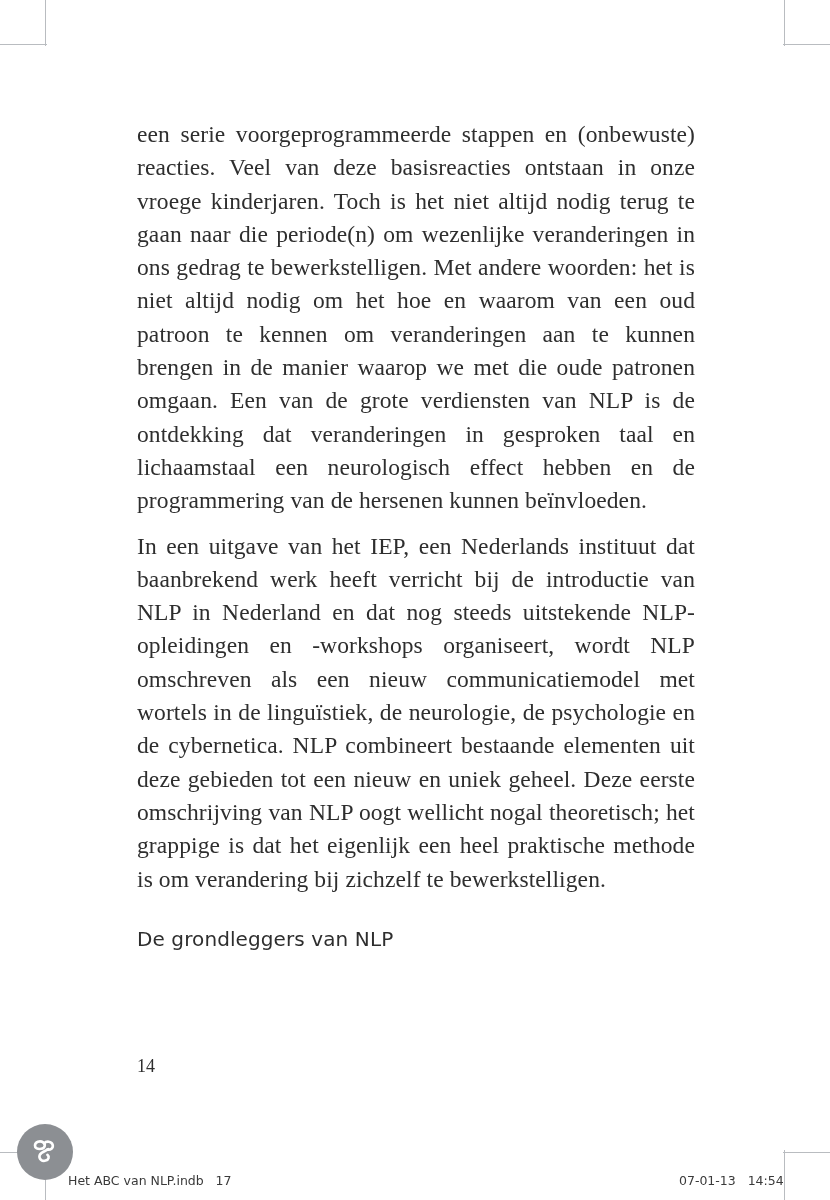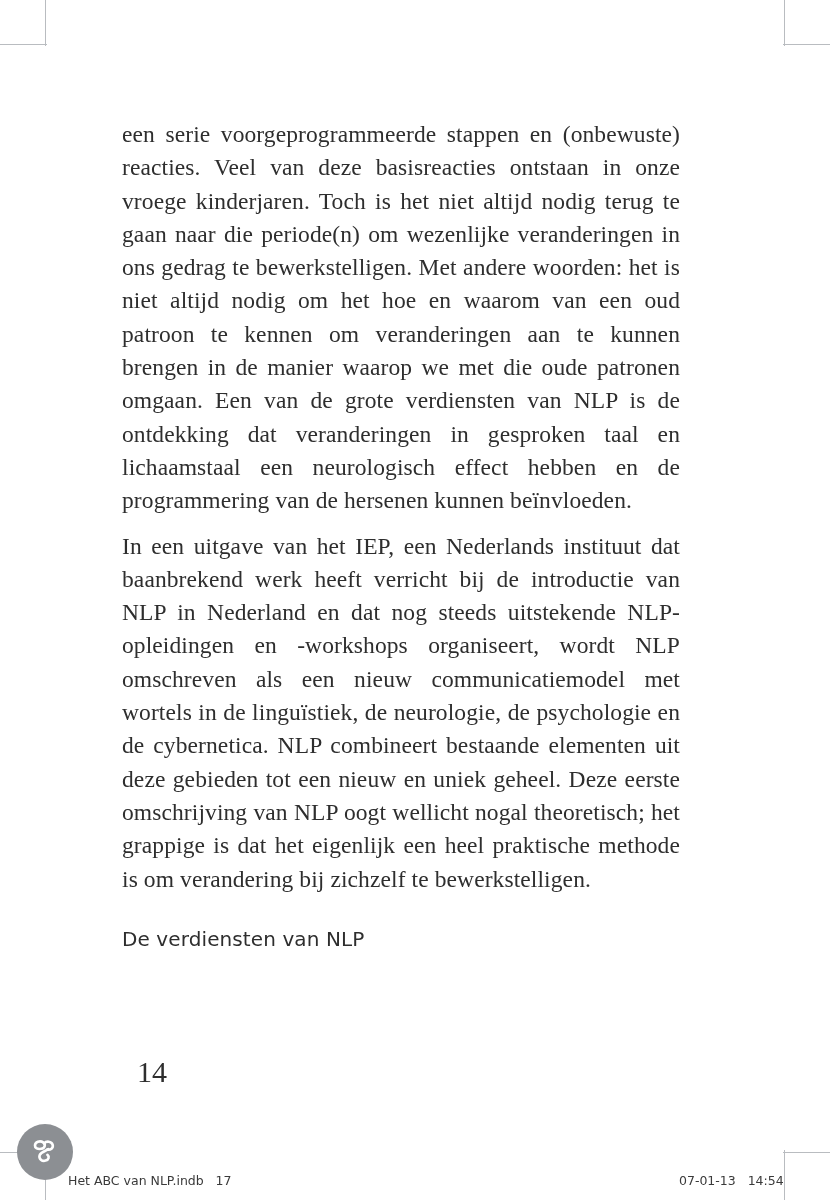--- a/index.html
+++ b/index.html
@@ -31,21 +31,21 @@
   .crop-tr-v { left: 784px; top: 0;      height: 46px; }
   .crop-tr-h { left: 783px; top: 44px;   width: 47px; }
   .crop-bl-v { left: 45px;  top: 1150px; height: 50px; }
   .crop-bl-h { left: 0;     top: 1152px; width: 47px; }
   .crop-br-v { left: 784px; top: 1150px; height: 50px; }
   .crop-br-h { left: 783px; top: 1152px; width: 47px; }
 
   
   .page-body {
     position: absolute;
-    left: 122px;
+    left: 137px;
     top: 118px;
     width: 558px;
   }
 
   .para {
     margin: 0;
     font-size: 23.5px;
     line-height: 33.3px;
     text-align: justify;
     text-justify: inter-word;
@@ -61,21 +61,21 @@
     font-weight: 400;
     line-height: 30px;
     letter-spacing: 0.1px;
     color: #2e2e2e;
   }
 
   .folio {
     position: absolute;
     left: 137px;
     top: 1057px;
-    font-size: 30px;
+    font-size: 18px;
     line-height: 1;
     color: #2e2e2e;
   }
 
   
   .footer-logo {
     position: absolute;
     left: 17px;
     top: 1124px;
     width: 56px;
@@ -111,21 +111,21 @@
 <div class="crop crop-h crop-bl-h"></div>
 <div class="crop crop-v crop-br-v"></div>
 <div class="crop crop-h crop-br-h"></div>
 
 <main class="page-body">
 
   <p class="para">een serie voorgeprogrammeerde stappen en (onbewuste) reacties. Veel van deze basisreacties ontstaan in onze vroege kinderjaren. Toch is het niet altijd nodig terug te gaan naar die periode(n) om wezenlijke veranderingen in ons gedrag te bewerkstelligen. Met andere woorden: het is niet altijd nodig om het hoe en waarom van een oud patroon te kennen om veranderingen aan te kunnen brengen in de manier waarop we met die oude patronen omgaan. Een van de grote verdiensten van NLP is de ontdekking dat veranderingen in gesproken taal en lichaamstaal een neurologisch effect hebben en de programmering van de hersenen kunnen beïnvloeden.</p>
 
   <p class="para">In een uitgave van het IEP, een Nederlands instituut dat baanbrekend werk heeft verricht bij de introductie van NLP in Nederland en dat nog steeds uitstekende NLP-opleidingen en -workshops organiseert, wordt NLP omschreven als een nieuw communicatiemodel met wortels in de linguïstiek, de neurologie, de psychologie en de cybernetica. NLP combineert bestaande elementen uit deze gebieden tot een nieuw en uniek geheel. Deze eerste omschrijving van NLP oogt wellicht nogal theoretisch; het grappige is dat het eigenlijk een heel praktische methode is om verandering bij zichzelf te bewerkstelligen.</p>
 
-  <h2 class="section-heading">De verdiensten van NLP</h2>
+  <h2 class="section-heading">De grondleggers van NLP</h2>
 
 
 </main>
 
 <div class="folio">14</div>
 
 <div class="footer-logo">
   <svg width="40" height="40" viewBox="0 0 40 40" aria-hidden="true">
     <path d="M10 13.5 C10 9.8, 15 8.2, 18.2 10.3 C21 12.2, 20 16.2, 16.2 16.8 C12.6 17.4, 9.8 16, 10 13.5 Z" fill="none" stroke="#ffffff" stroke-width="2.6" stroke-linecap="round"></path>
     <path d="M19 11.5 C21.5 8.6, 26.5 9.2, 27.6 12.6 C28.7 16, 25.4 18.4, 22.2 17.6" fill="none" stroke="#ffffff" stroke-width="2.6" stroke-linecap="round"></path>

